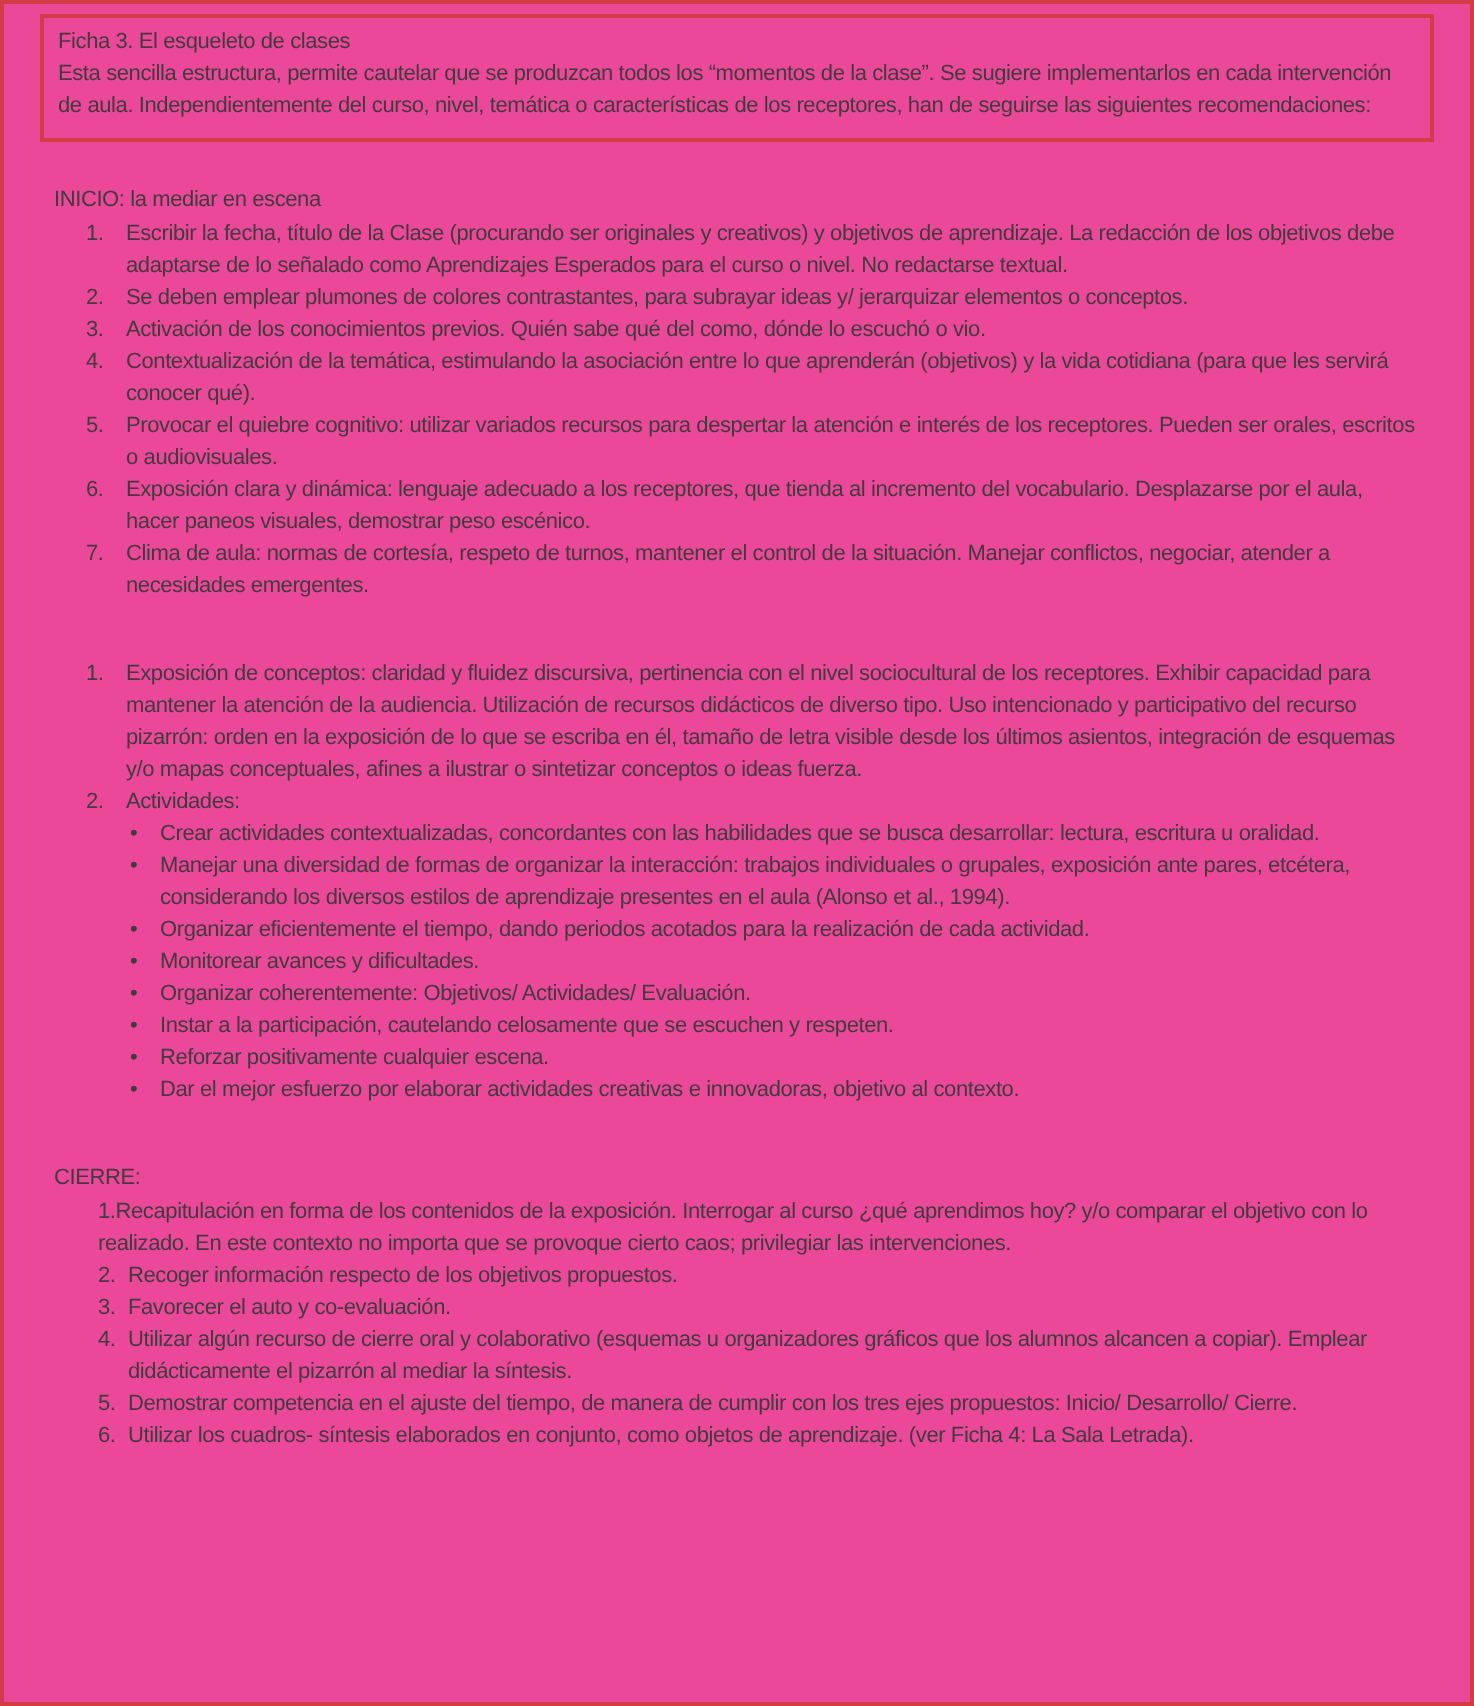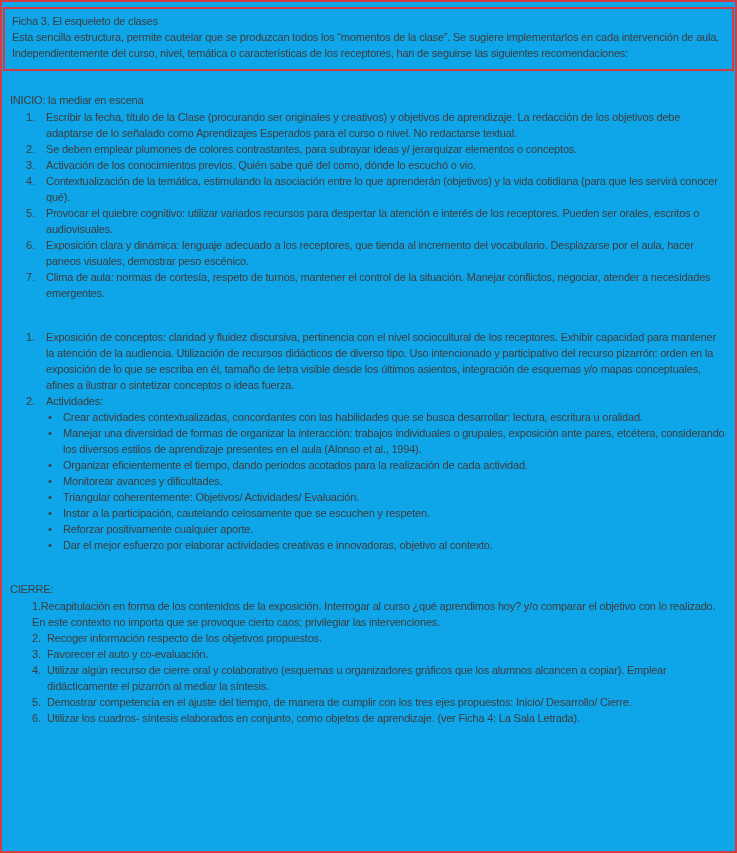--- a/index.html
+++ b/index.html
@@ -5,22 +5,22 @@
   html, body {
     margin: 0;
     padding: 0;
     background: #ffffff;
   }
   .page {
     width: 737px;
     height: 853px;
     box-sizing: border-box;
     border: 2px solid #d23c42;
-    background: #0ea5e9;
-    padding: 5px 1px;
+    background: #ec4899;
+    padding: 5px 18px;
     overflow: hidden;
     font-family: "Liberation Sans", sans-serif;
     font-size: 11px;
     line-height: 16px;
     letter-spacing: -0.2px;
     color: #3d3d3d;
   }
   .header-box {
     border: 2px solid #d23c42;
     box-sizing: border-box;
@@ -143,29 +143,29 @@
             <div class="item">
               <span class="bullet-marker">•</span>
               <span class="text">Organizar eficientemente el tiempo, dando periodos acotados para la realización de cada actividad.</span>
             </div>
             <div class="item">
               <span class="bullet-marker">•</span>
               <span class="text">Monitorear avances y dificultades.</span>
             </div>
             <div class="item">
               <span class="bullet-marker">•</span>
-              <span class="text">Triangular coherentemente: Objetivos/ Actividades/ Evaluación.</span>
+              <span class="text">Organizar coherentemente: Objetivos/ Actividades/ Evaluación.</span>
             </div>
             <div class="item">
               <span class="bullet-marker">•</span>
               <span class="text">Instar a la participación, cautelando celosamente que se escuchen y respeten.</span>
             </div>
             <div class="item">
               <span class="bullet-marker">•</span>
-              <span class="text">Reforzar positivamente cualquier aporte.</span>
+              <span class="text">Reforzar positivamente cualquier escena.</span>
             </div>
             <div class="item">
               <span class="bullet-marker">•</span>
               <span class="text">Dar el mejor esfuerzo por elaborar actividades creativas e innovadoras, objetivo al contexto.</span>
             </div>
           </div>
         </div>
       </div>
       <div class="section">
         <div class="section-heading">CIERRE:</div>

